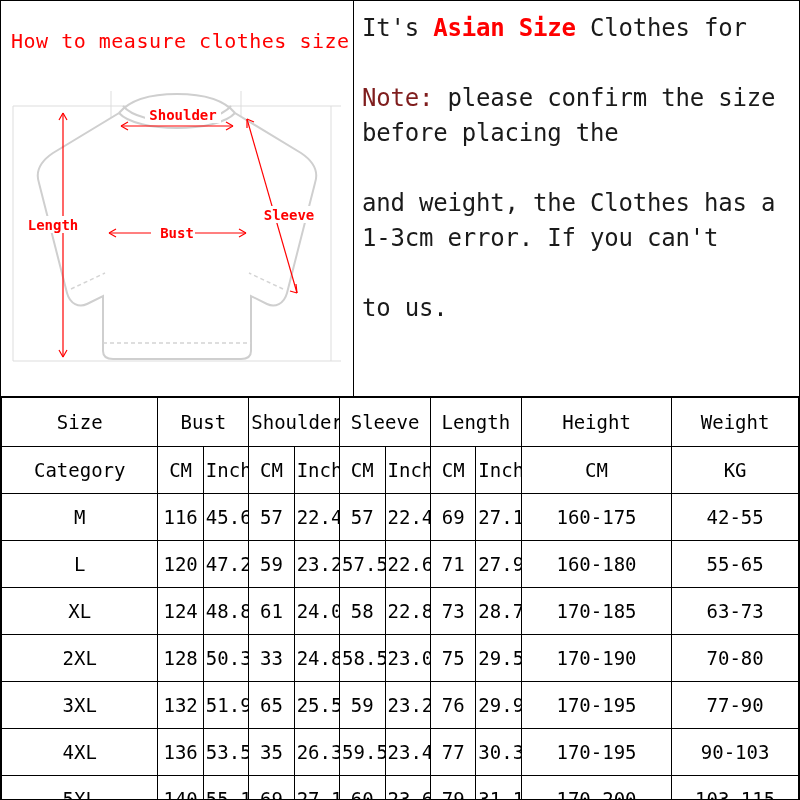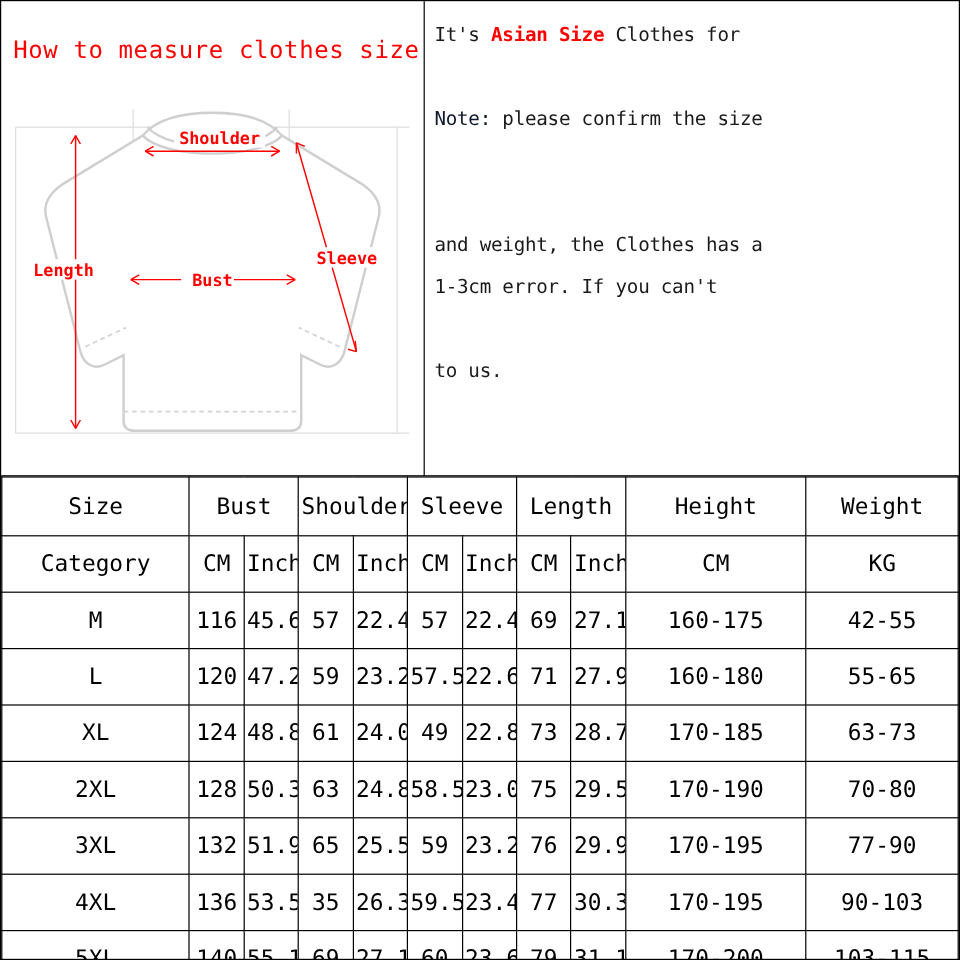--- a/index.html
+++ b/index.html
@@ -63,32 +63,32 @@
     width: 353px;
     height: 335px;
   }
   .shirt-wrap svg {
     display: block;
   }
 
   
   .note-para {
     font-family: "DejaVu Sans Mono", monospace;
-    font-size: 16px;
+    font-size: 24px;
     line-height: 35px;
     color: #1a1a1a;
     margin: 0;
     letter-spacing: -0.2px;
   }
   .red {
     color: #ff0000;
     font-weight: bold;
   }
   .red-note {
-    color: #0f172a;
+    color: #7f1d1d;
   }
 
   
   .size-table {
     border-collapse: collapse;
     width: 798px;
     table-layout: fixed;
   }
   .size-table td, .size-table th {
     border: 1px solid #000000;
@@ -198,21 +198,21 @@
           <text x="288" y="159" font-family="DejaVu Sans Mono, monospace" font-size="14" font-weight="bold" fill="#ff0000" text-anchor="middle">Sleeve</text>
         </svg>
       </div>
     </div>
 
     <div class="top-right">
       <p class="note-para">
         <span>It's </span><span class="red">Asian Size</span><span> Clothes for</span><br>
         <br>
         <span class="red-note">Note:</span><span> please confirm the size</span><br>
-        <br>
+        <span>before placing the</span><br>
         <br>
         <span>and weight, the Clothes has a</span><br>
         <span>1-3cm error. If you can't</span><br>
         <br>
         <span>to us.</span>
       </p>
     </div>
   </div>
 
   <table class="size-table">
@@ -265,32 +265,32 @@
         <td>27.95</td>
         <td>160-180</td>
         <td>55-65</td>
       </tr>
       <tr>
         <td>XL</td>
         <td>124</td>
         <td>48.82</td>
         <td>61</td>
         <td>24.02</td>
-        <td>49</td>
+        <td>58</td>
         <td>22.83</td>
         <td>73</td>
         <td>28.74</td>
         <td>170-185</td>
         <td>63-73</td>
       </tr>
       <tr>
         <td>2XL</td>
         <td>128</td>
         <td>50.39</td>
-        <td>63</td>
+        <td>33</td>
         <td>24.80</td>
         <td>58.5</td>
         <td>23.03</td>
         <td>75</td>
         <td>29.53</td>
         <td>170-190</td>
         <td>70-80</td>
       </tr>
       <tr>
         <td>3XL</td>

